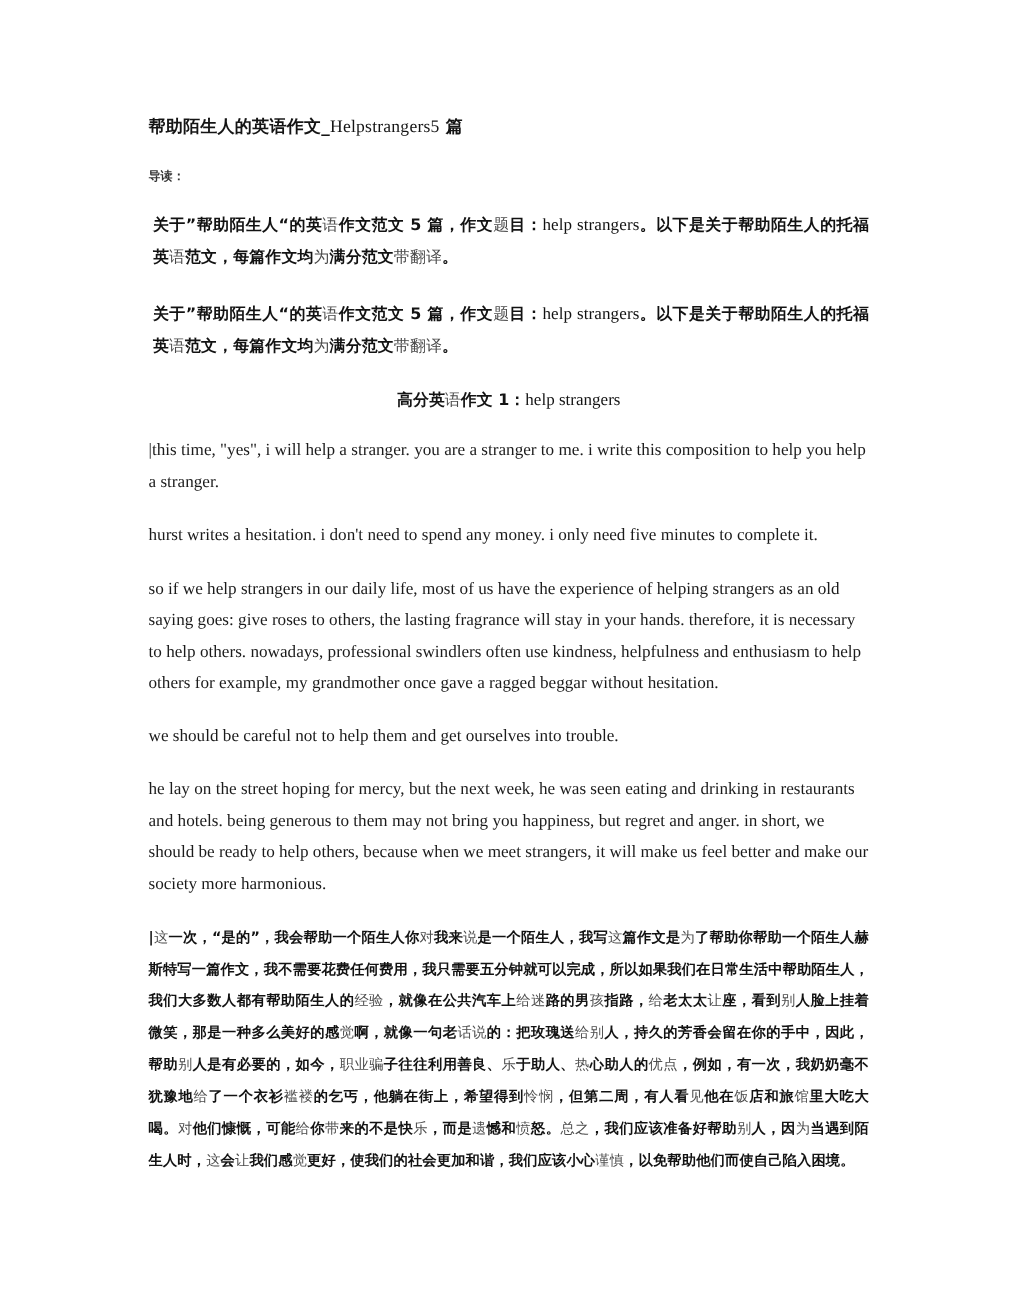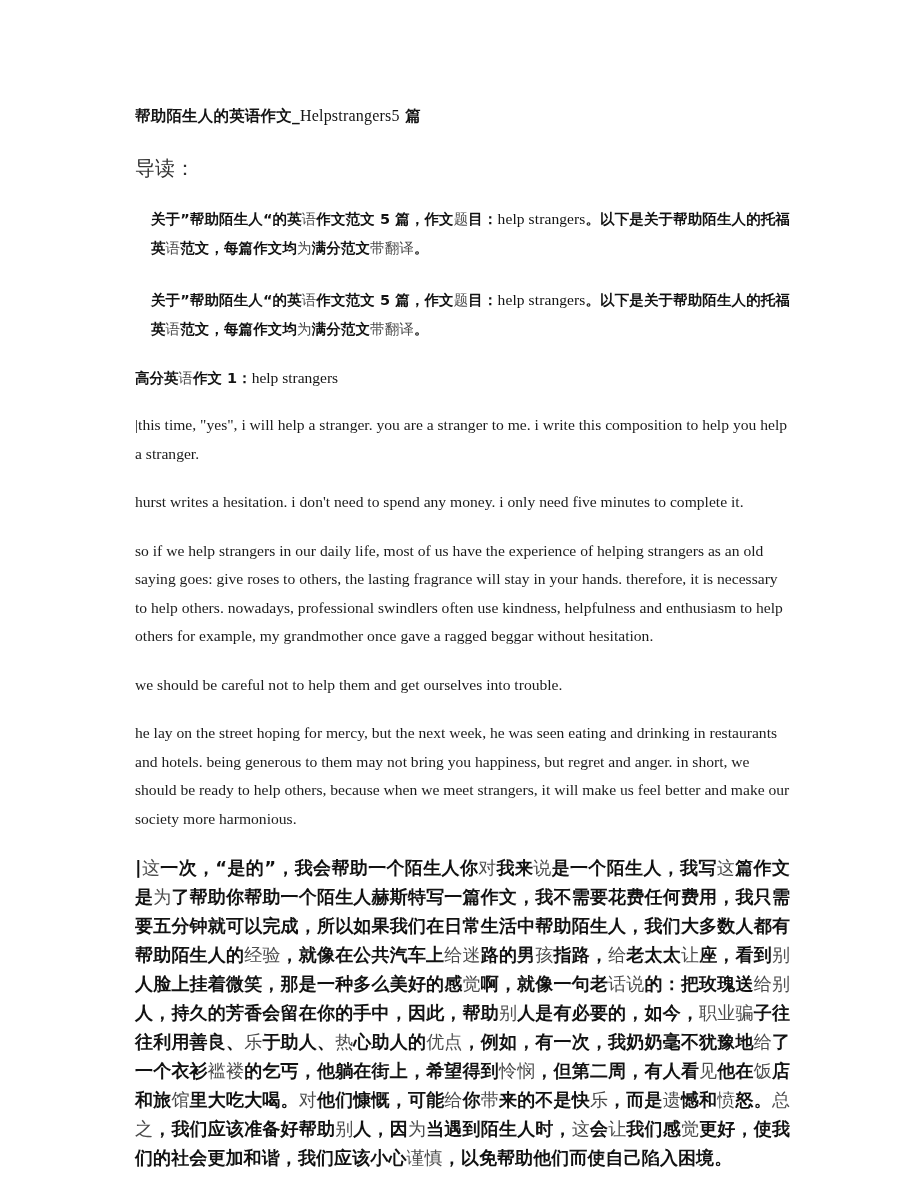--- a/index.html
+++ b/index.html
@@ -42,35 +42,35 @@
   }
   .doc-title .en {
     font-family: "Liberation Serif", "DejaVu Serif", serif;
     font-weight: normal;
     font-size: 16px;
   }
 
   
   .label-line {
     font-family: "DejaVu Sans", "Liberation Sans", sans-serif;
-    font-size: 20px;
-    font-weight: normal;
+    font-size: 11px;
+    font-weight: bold;
     color: #333333;
     line-height: 1.6;
     margin: 0 0 20px 0;
   }
 
   
   .intro-para {
     font-family: "DejaVu Sans", "Liberation Sans", sans-serif;
     font-size: 14.5px;
     font-weight: bold;
     color: #121212;
     line-height: 29px;
-    margin: 0 0 22px 16px;
+    margin: 0 0 22px 4px;
     text-align: justify;
     text-justify: inter-character;
     letter-spacing: 0.1px;
   }
   .intro-para .en {
     font-family: "Liberation Serif", "DejaVu Serif", serif;
     font-weight: normal;
     font-size: 15.5px;
   }
   .intro-para .lite {
@@ -79,20 +79,21 @@
   }
 
   
   .section-head {
     font-family: "DejaVu Sans", "Liberation Sans", sans-serif;
     font-size: 14.5px;
     font-weight: bold;
     color: #141414;
     line-height: 1.6;
     margin: 0 0 20px 0;
+    text-align: center;
   }
   .section-head .en {
     font-family: "Liberation Serif", "DejaVu Serif", serif;
     font-weight: normal;
     font-size: 15.5px;
   }
   .section-head .lite {
     font-weight: normal;
     color: #4a4a4a;
   }
@@ -103,21 +104,21 @@
     font-size: 15.6px;
     line-height: 28.5px;
     color: #1b1b1b;
     margin: 0 0 20px 0;
     text-align: left;
   }
 
   
   .cn-para {
     font-family: "DejaVu Sans", "Liberation Sans", sans-serif;
-    font-size: 18px;
+    font-size: 13px;
     font-weight: bold;
     color: #121212;
     line-height: 29px;
     margin: 0;
     text-align: justify;
     text-justify: inter-character;
     letter-spacing: 0.1px;
   }
   .cn-para .lite {
     font-weight: normal;

